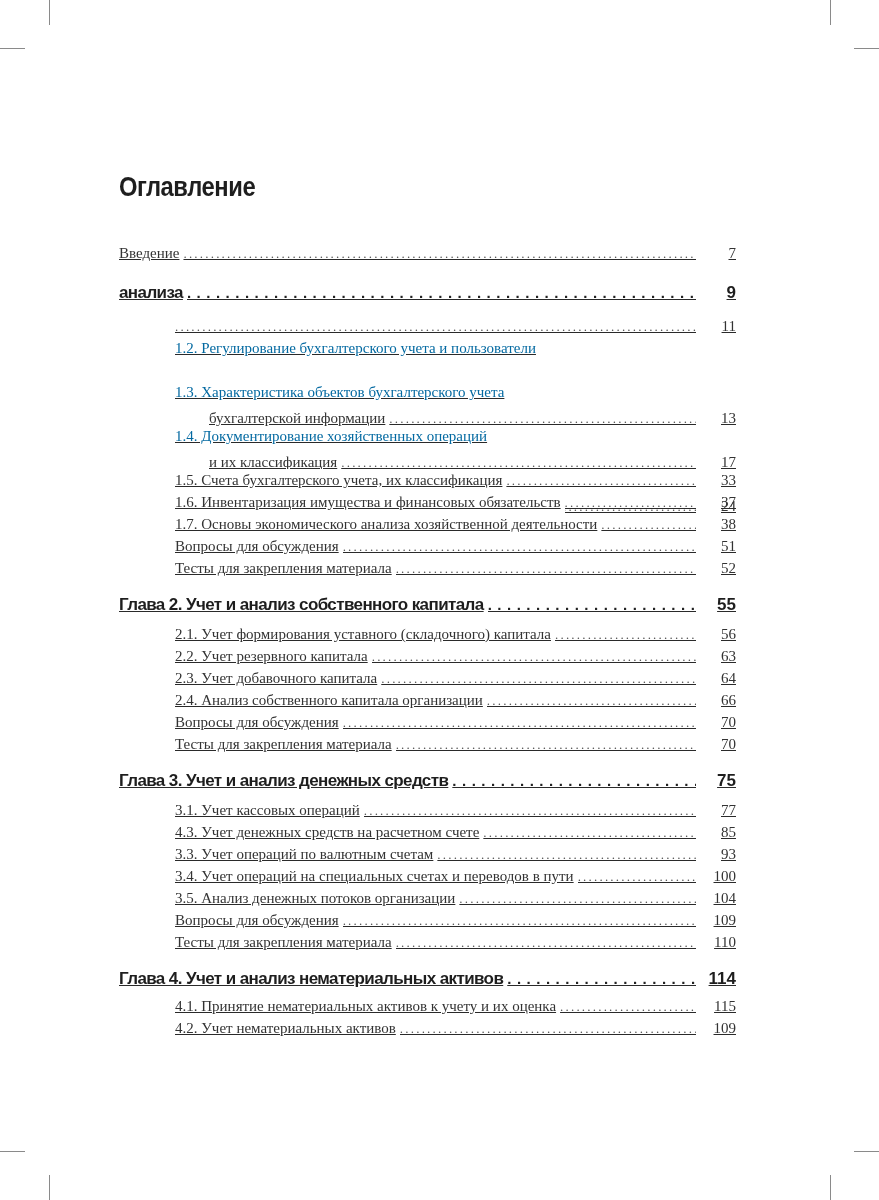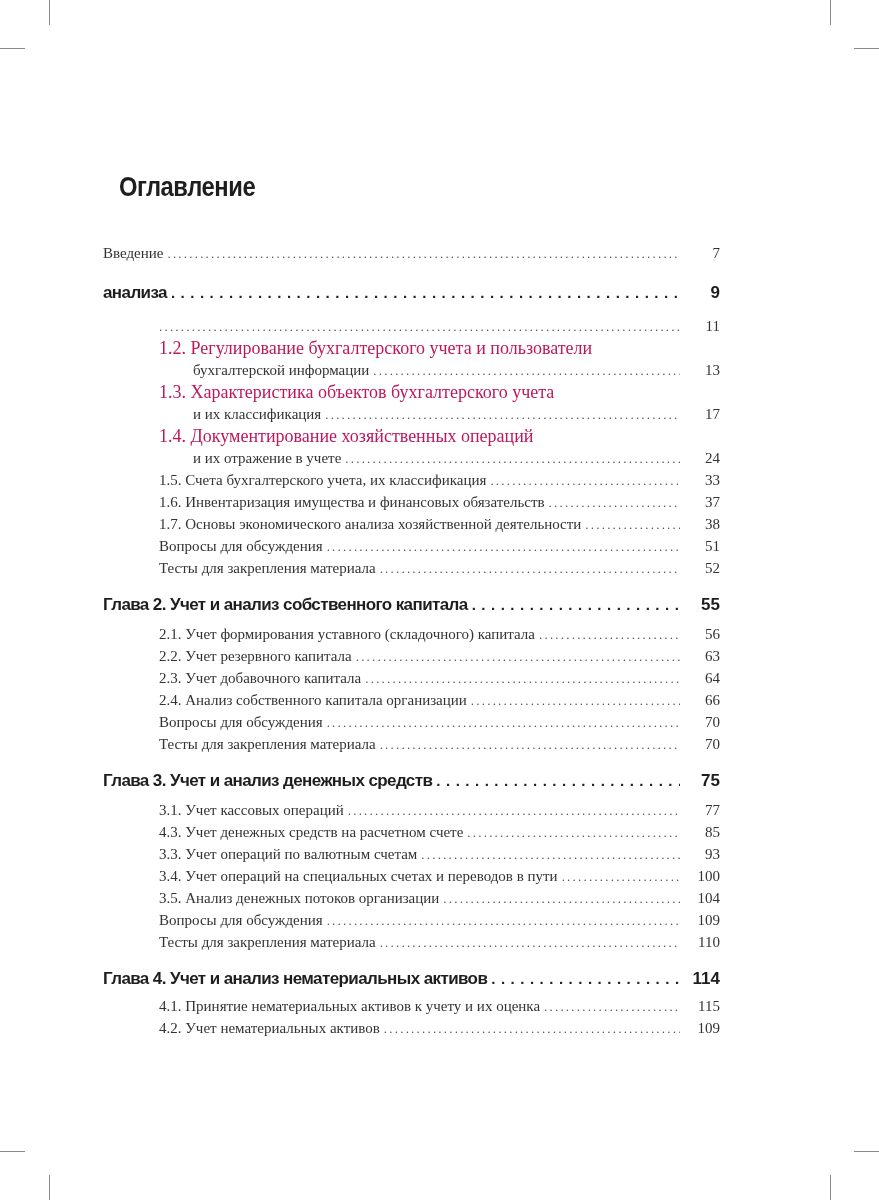--- a/index.html
+++ b/index.html
@@ -8,38 +8,38 @@
   .crop.v { width: 1px; height: 25px; }
   .crop.h { height: 1px; width: 25px; }
 
   .title {
     position: absolute; left: 119px; top: 172px;
     font-family: "Liberation Sans", sans-serif; font-weight: bold;
     font-size: 27px; color: #1e1e1e; letter-spacing: -0.5px;
     transform: scaleX(0.88); transform-origin: left top;
   }
 
-  .toc { position: absolute; left: 103px; top: 242px; width: 617px; }
+  .toc { position: absolute; left: 119px; top: 242px; width: 617px; text-decoration: underline; }
 
   .row {
     display: flex; align-items: baseline; position: relative;
     font-family: "Liberation Serif", serif; font-size: 15px; color: #333;
     height: 22px; line-height: 22px;
   }
   .row .txt { white-space: nowrap; background: #fff; padding-right: 4px; }
   .row .dots {
     flex: 1; overflow: hidden; white-space: nowrap; color: #555;
     letter-spacing: 2.2px; font-size: 13px;
   }
   .row .pg { width: 36px; text-align: right; white-space: nowrap; padding-left: 4px; }
 
   .sub { padding-left: 56px; }
-  .sub .txt.cont { padding-left: 34px; }
+  .sub .txt.cont { padding-left: 34px; margin-top: 48px; }
   .wrapline {
-    font-family: "Liberation Serif", serif; font-size: 18px; color: #be185d;
+    font-family: "Liberation Serif", serif; font-size: 15px; color: #0369a1;
     height: 22px; line-height: 22px; padding-left: 56px; white-space: nowrap;
   }
 
   .chap {
     font-family: "Liberation Sans", sans-serif; font-weight: bold; font-size: 17px; color: #1e1e1e;
     height: 24px; line-height: 24px; align-items: flex-end;
   }
   .chap .txt, .chapline .inner { transform-origin: left center; }
   .chap .dots { font-size: 15px; letter-spacing: 5.5px; color: #222; }
   .chap .pg { font-size: 17px; }

